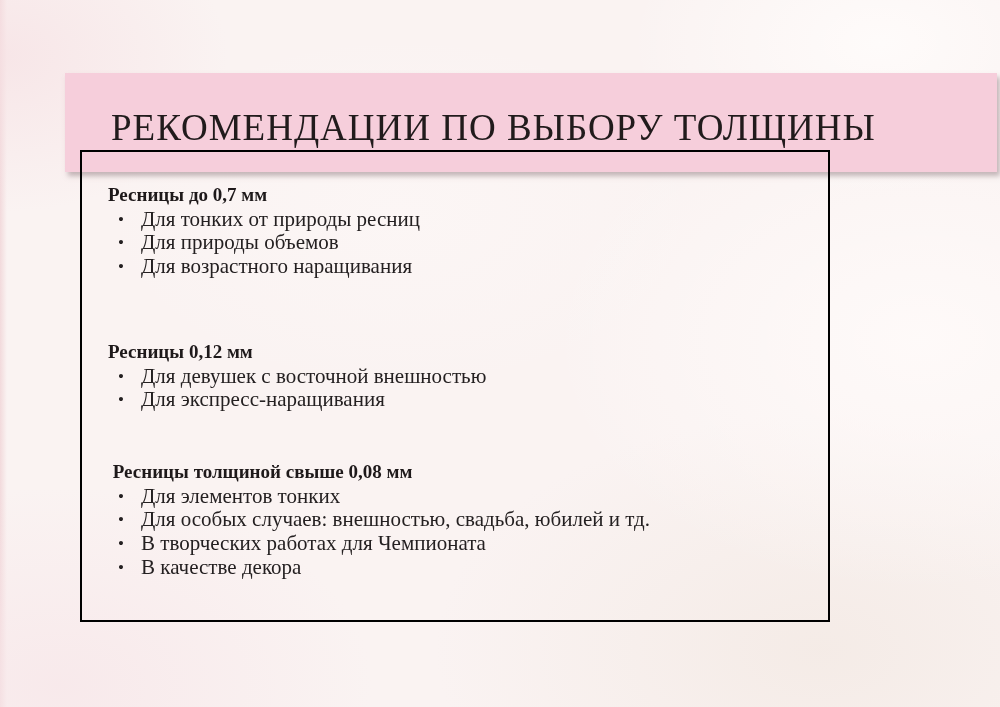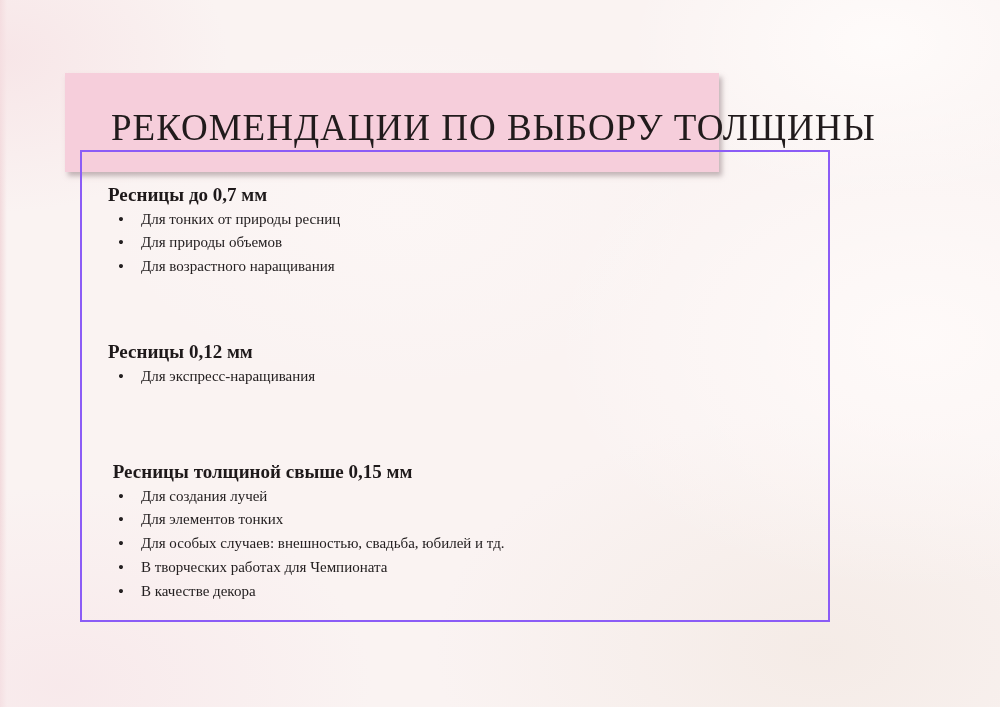--- a/index.html
+++ b/index.html
@@ -18,21 +18,21 @@
       radial-gradient(ellipse 380px 260px at 0% 8%, rgba(246,224,227,0.7) 0%, rgba(246,224,227,0) 60%),
       radial-gradient(ellipse 500px 300px at 40% 30%, rgba(253,248,247,0.6) 0%, rgba(253,248,247,0) 60%),
       linear-gradient(90deg, #f2dadc 0px, rgba(242,218,220,0) 7px),
       linear-gradient(#faf3f2, #faf3f2);
   }
 
   .title-band {
     position: absolute;
     left: 65px;
     top: 73px;
-    width: 654px;
+    width: 932px;
     height: 99px;
     background: #f6cedb;
     box-shadow: 3px 4px 5px rgba(139,118,123,0.5);
     display: flex;
     align-items: center;
     box-sizing: border-box;
     padding: 10px 10px 0 46px;
     z-index: 1;
   }
   .title-band h1 {
@@ -44,21 +44,21 @@
     white-space: nowrap;
   }
 
   .content-box {
     position: absolute;
     left: 80px;
     top: 150px;
     width: 750px;
     height: 472px;
     box-sizing: border-box;
-    border: 2px solid #8b5cf6;
+    border: 2px solid #000000;
     background: transparent;
     z-index: 2;
   }
   .sections { position: absolute; inset: 0; }
 
   .sec {
     position: absolute;
     left: 26px;
     right: 18px;
     color: #242021;
@@ -76,21 +76,21 @@
     white-space: pre-wrap;
   }
   .sec ul {
     margin: 0;
     padding: 0;
     list-style: none;
   }
   .sec li {
     position: relative;
     padding-left: 33px;
-    font-size: 15px;
+    font-size: 21px;
     line-height: 23.7px;
   }
   .sec li::before {
     content: "\2022";
     position: absolute;
     left: 10px;
     top: 0;
     font-size: 17px;
     color: #242021;
   }
@@ -109,28 +109,28 @@
     <ul>
           <li>Для тонких от природы ресниц</li>
           <li>Для природы объемов</li>
           <li>Для возрастного наращивания</li>
         </ul>
   </section>
 
   <section class="sec sec-2">
     <h2>Ресницы 0,12 мм</h2>
     <ul>
+          <li>Для девушек с восточной внешностью</li>
           <li>Для экспресс-наращивания</li>
         </ul>
   </section>
 
   <section class="sec sec-3">
-    <h2> Ресницы толщиной свыше 0,15 мм</h2>
+    <h2> Ресницы толщиной свыше 0,08 мм</h2>
     <ul>
-          <li>Для создания лучей</li>
           <li>Для элементов тонких</li>
           <li>Для особых случаев: внешностью, свадьба, юбилей и тд.</li>
           <li>В творческих работах для Чемпионата</li>
           <li>В качестве декора</li>
         </ul>
   </section>
 </div>
 </div>
 
 </body></html>

